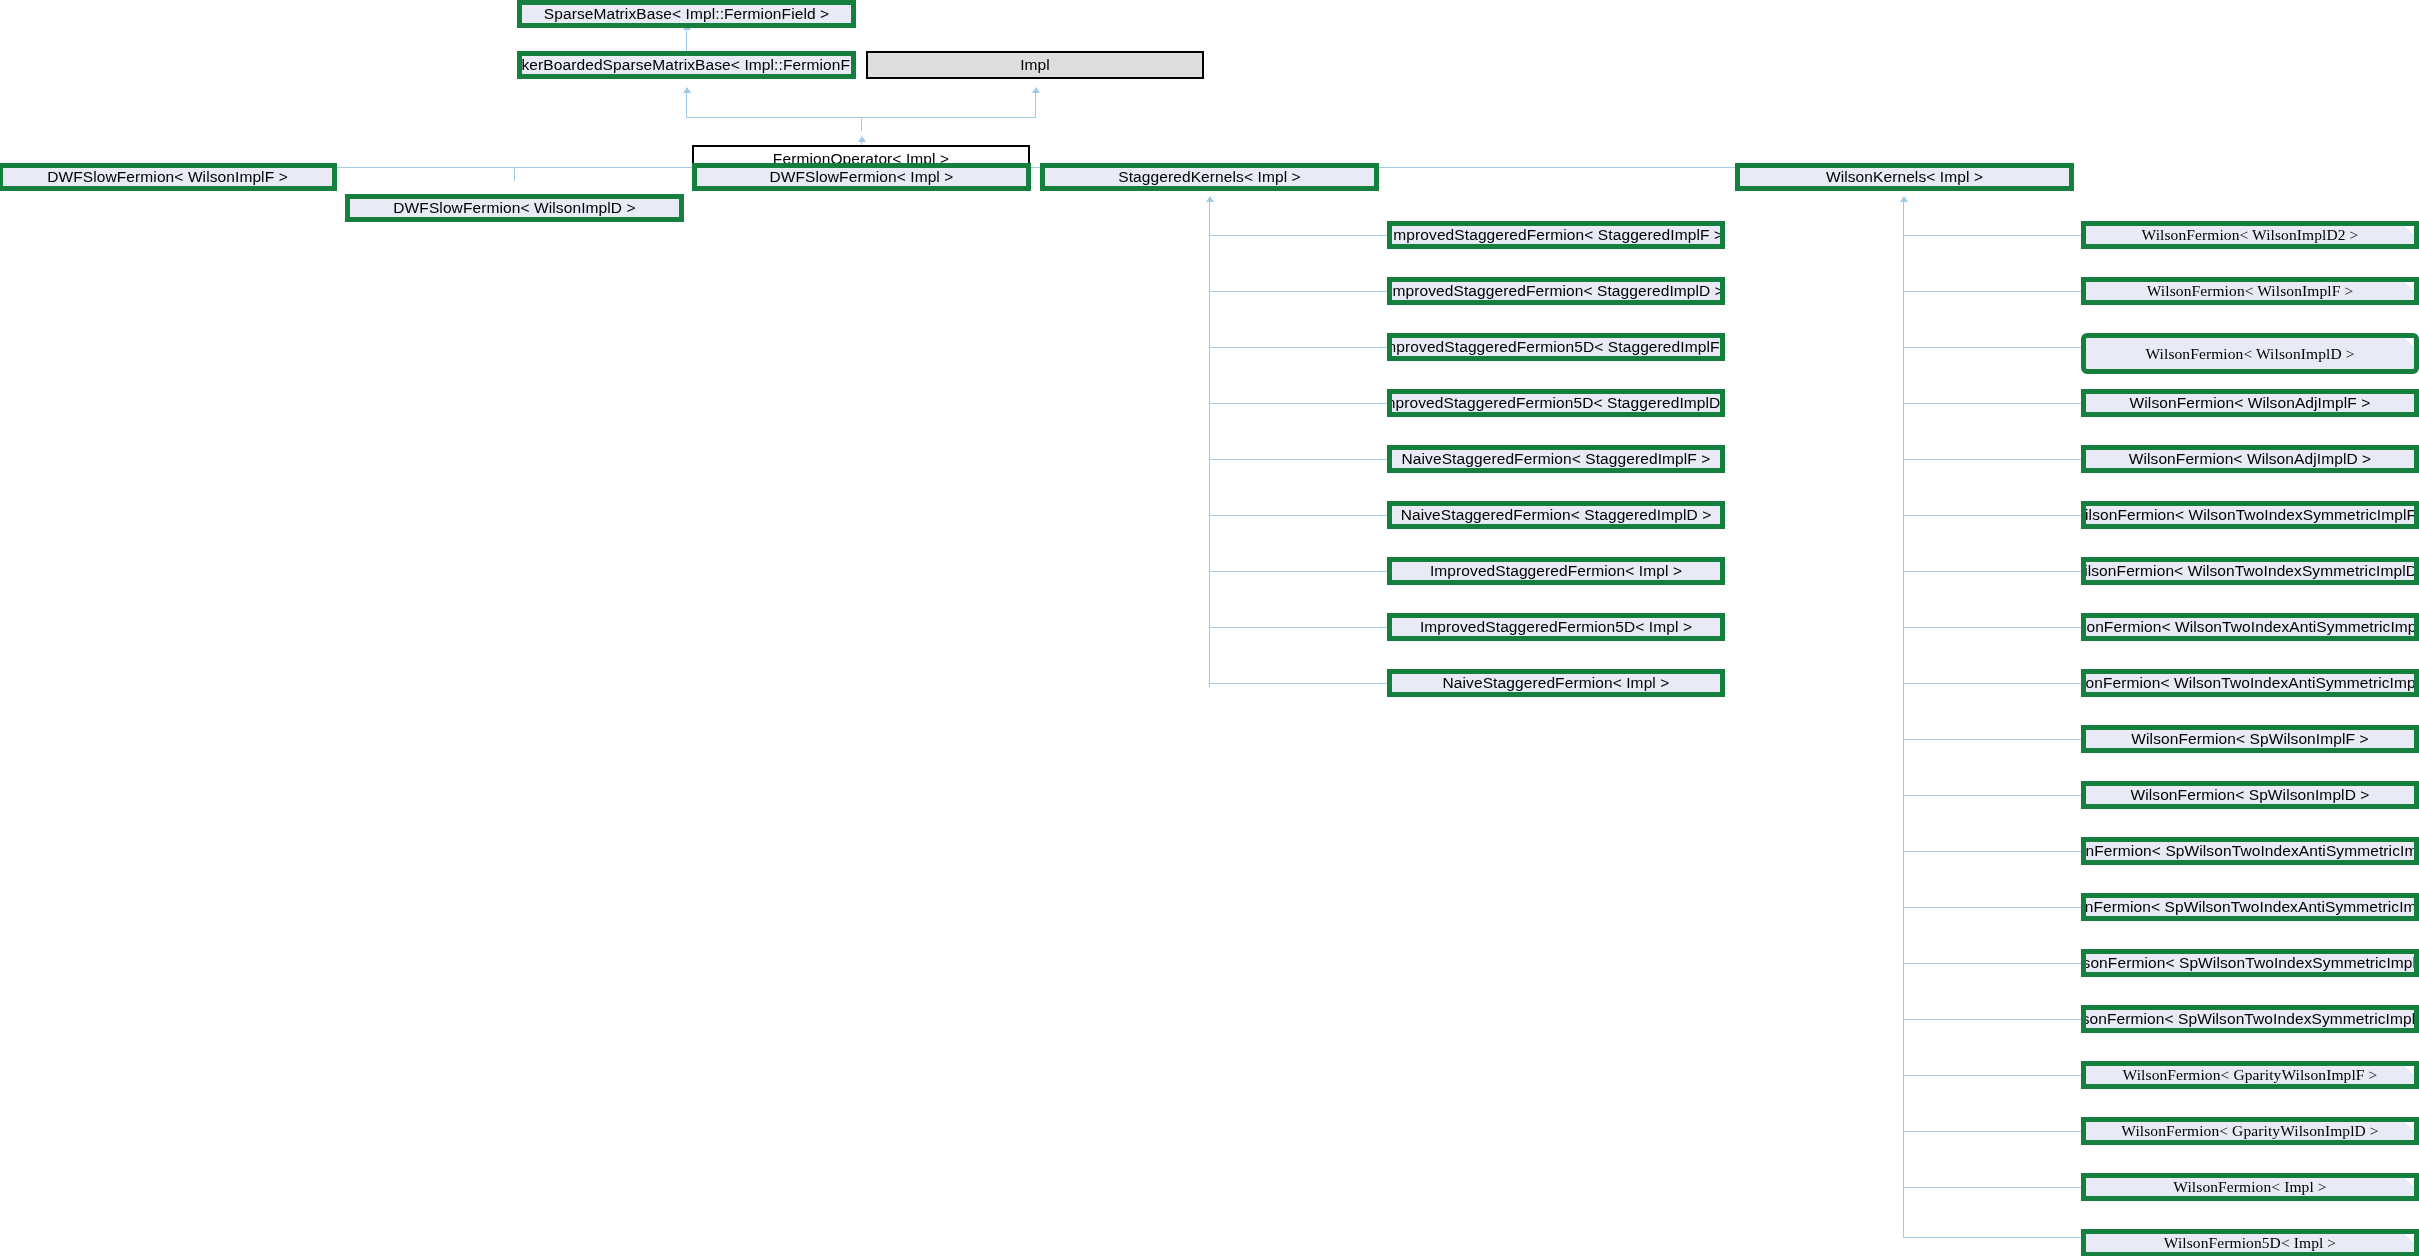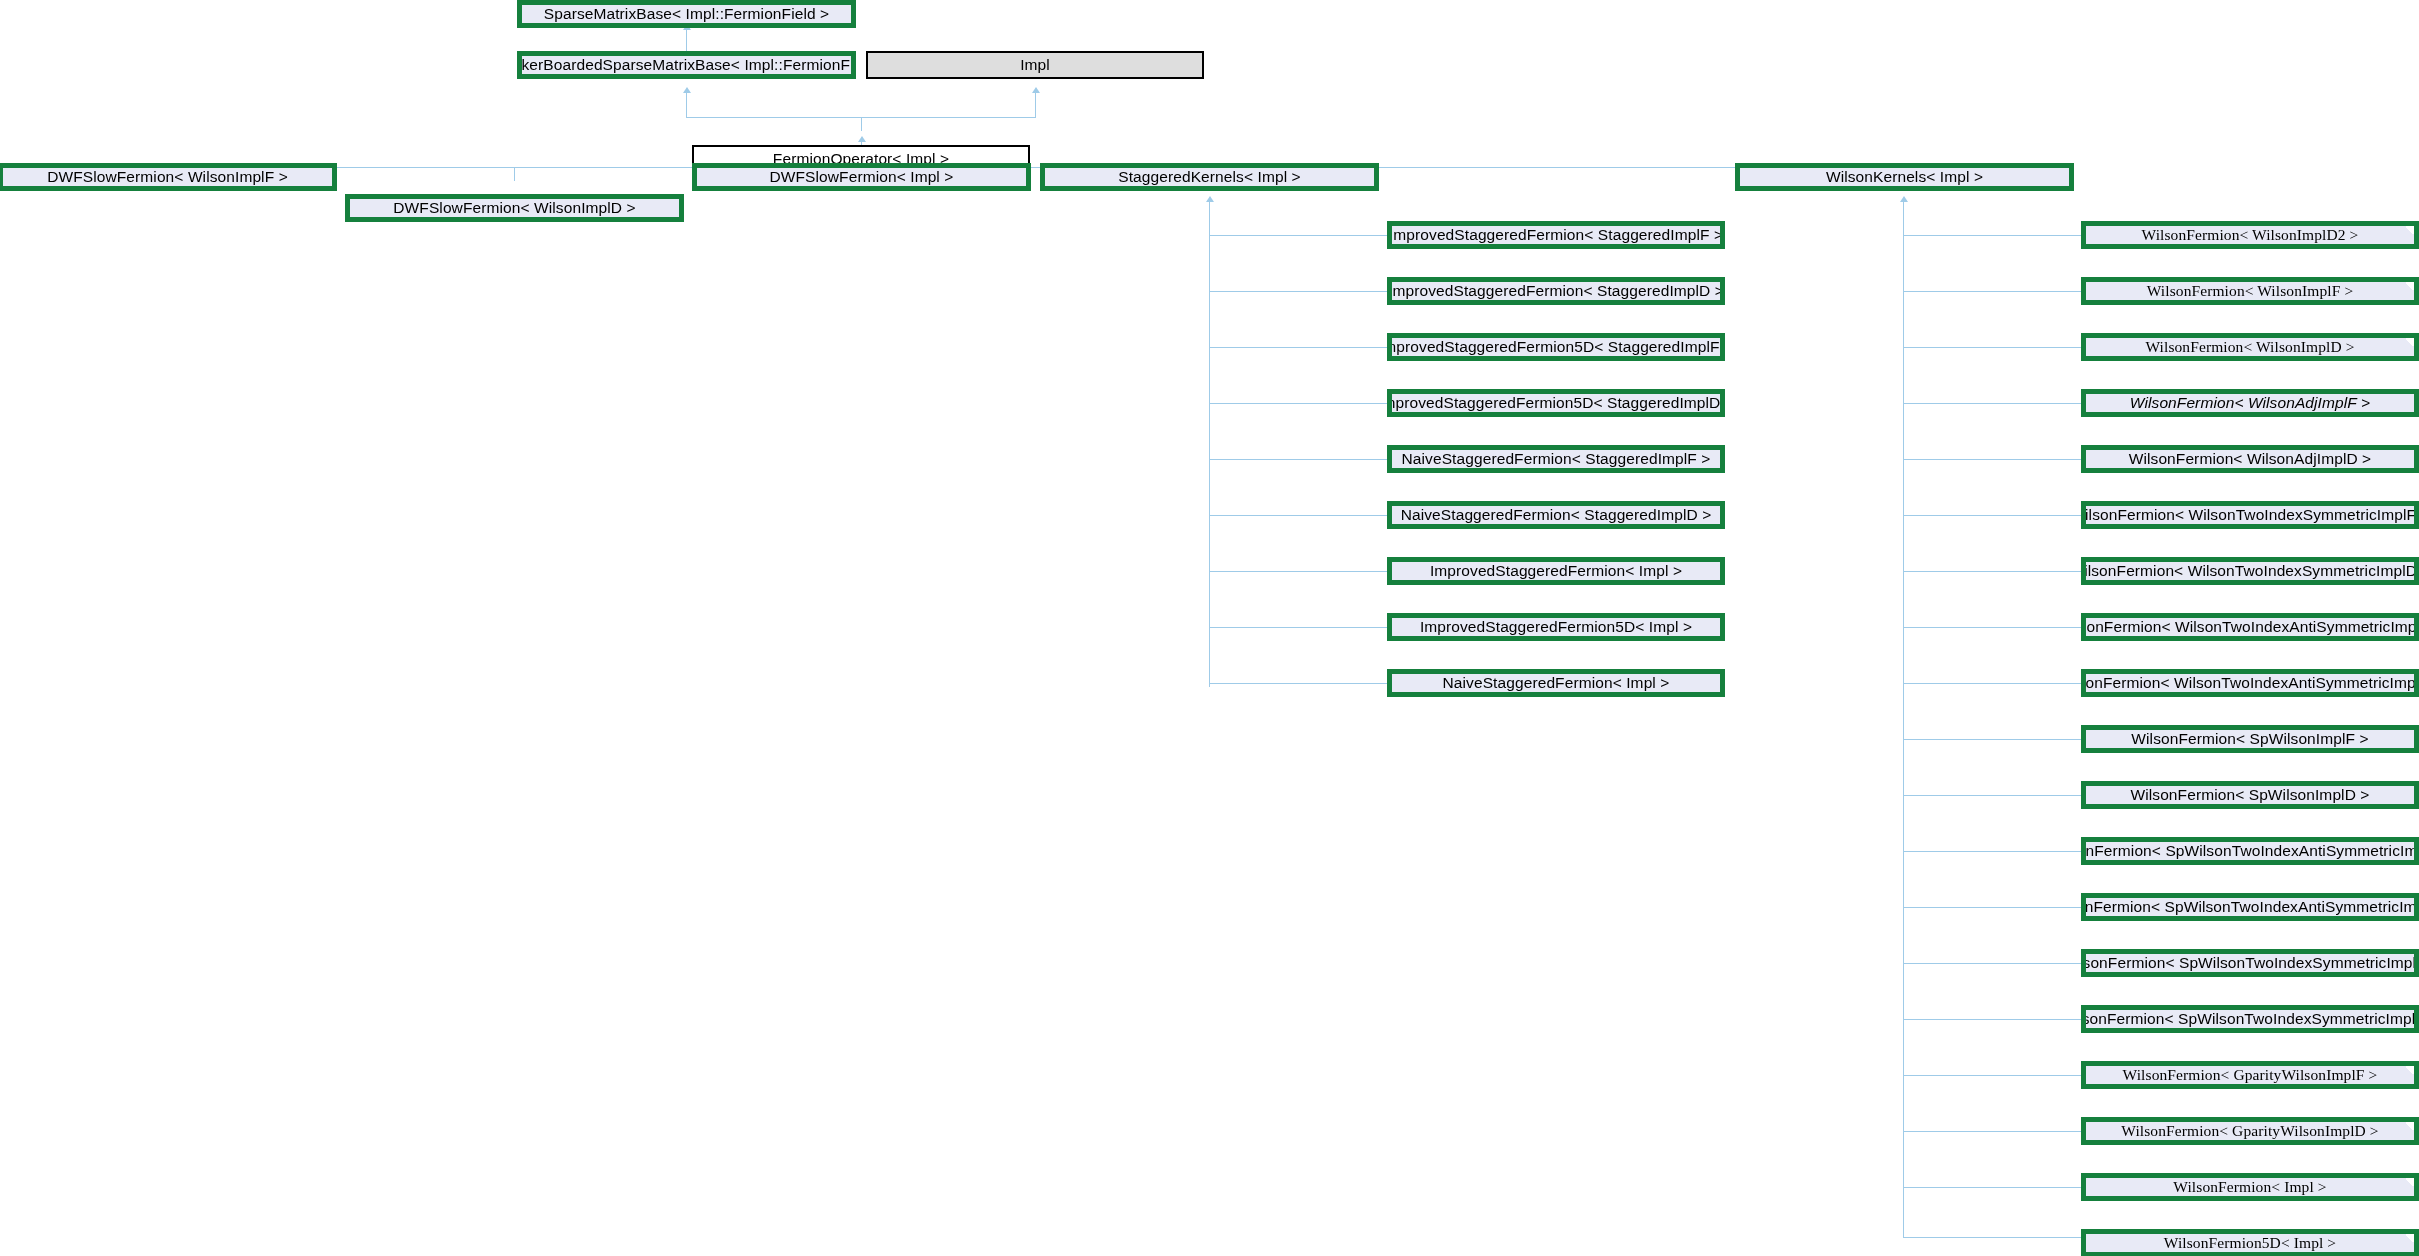--- a/index.html
+++ b/index.html
@@ -153,22 +153,22 @@
       <div class="node normal" style="left: 1387px; top: 389px; width: 338px; height: 28px;">ImprovedStaggeredFermion5D&lt; StaggeredImplD &gt;</div>
       <div class="node normal" style="left: 1387px; top: 445px; width: 338px; height: 28px;">NaiveStaggeredFermion&lt; StaggeredImplF &gt;</div>
       <div class="node normal" style="left: 1387px; top: 501px; width: 338px; height: 28px;">NaiveStaggeredFermion&lt; StaggeredImplD &gt;</div>
       <div class="node normal" style="left: 1387px; top: 557px; width: 338px; height: 28px;">ImprovedStaggeredFermion&lt; Impl &gt;</div>
       <div class="node normal" style="left: 1387px; top: 613px; width: 338px; height: 28px;">ImprovedStaggeredFermion5D&lt; Impl &gt;</div>
       <div class="node normal" style="left: 1387px; top: 669px; width: 338px; height: 28px;">NaiveStaggeredFermion&lt; Impl &gt;</div>
     </div>
   <div id="wilson-group">
       <div class="node normal folded" style="left: 2081px; top: 221px; width: 338px; height: 28px;">WilsonFermion&lt; WilsonImplD2 &gt;</div>
       <div class="node normal folded" style="left: 2081px; top: 277px; width: 338px; height: 28px;">WilsonFermion&lt; WilsonImplF &gt;</div>
-      <div class="node normal folded" style="left: 2081px; top: 333px; width: 338px; height: 28px;">WilsonFermion&lt; WilsonImplD &gt;</div>
-      <div class="node normal" style="left: 2081px; top: 389px; width: 338px; height: 28px; font-style: italic;">WilsonFermion&lt; WilsonAdjImplF &gt;</div>
+      <div class="node normal folded" style="left: 2081px; top: 333px; width: 338px; height: 41px; border-radius: 6px;">WilsonFermion&lt; WilsonImplD &gt;</div>
+      <div class="node normal" style="left: 2081px; top: 389px; width: 338px; height: 28px;">WilsonFermion&lt; WilsonAdjImplF &gt;</div>
       <div class="node normal" style="left: 2081px; top: 445px; width: 338px; height: 28px;">WilsonFermion&lt; WilsonAdjImplD &gt;</div>
       <div class="node normal" style="left: 2081px; top: 501px; width: 338px; height: 28px;">WilsonFermion&lt; WilsonTwoIndexSymmetricImplF &gt;</div>
       <div class="node normal" style="left: 2081px; top: 557px; width: 338px; height: 28px;">WilsonFermion&lt; WilsonTwoIndexSymmetricImplD &gt;</div>
       <div class="node normal" style="left: 2081px; top: 613px; width: 338px; height: 28px;">WilsonFermion&lt; WilsonTwoIndexAntiSymmetricImplF &gt;</div>
       <div class="node normal" style="left: 2081px; top: 669px; width: 338px; height: 28px;">WilsonFermion&lt; WilsonTwoIndexAntiSymmetricImplD &gt;</div>
       <div class="node normal" style="left: 2081px; top: 725px; width: 338px; height: 28px;">WilsonFermion&lt; SpWilsonImplF &gt;</div>
       <div class="node normal" style="left: 2081px; top: 781px; width: 338px; height: 28px;">WilsonFermion&lt; SpWilsonImplD &gt;</div>
       <div class="node normal" style="left: 2081px; top: 837px; width: 338px; height: 28px;">WilsonFermion&lt; SpWilsonTwoIndexAntiSymmetricImplF &gt;</div>
       <div class="node normal" style="left: 2081px; top: 893px; width: 338px; height: 28px;">WilsonFermion&lt; SpWilsonTwoIndexAntiSymmetricImplD &gt;</div>
       <div class="node normal" style="left: 2081px; top: 949px; width: 338px; height: 28px;">WilsonFermion&lt; SpWilsonTwoIndexSymmetricImplF &gt;</div>

